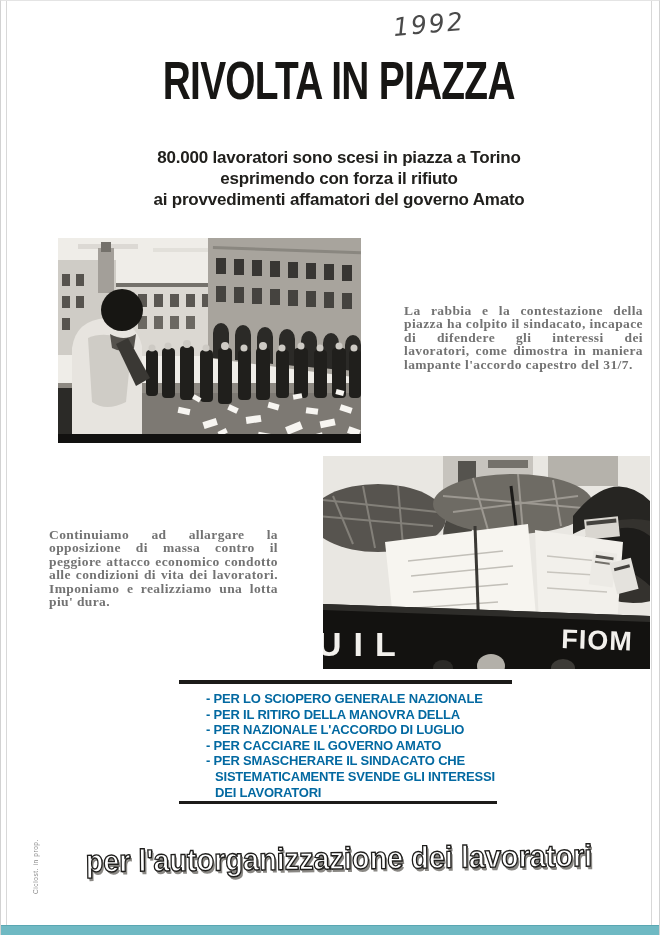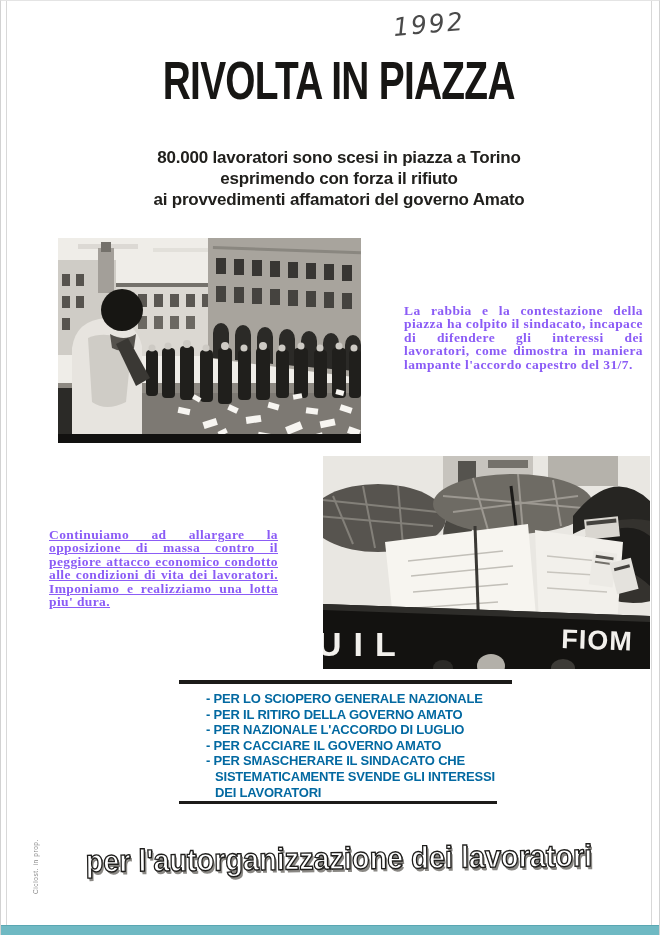--- a/index.html
+++ b/index.html
@@ -31,25 +31,25 @@
     letter-spacing:-0.2px;
   }
 
   .photo{position:absolute;background:#0ea5e9;overflow:hidden;}
   .photo1{left:57px;top:237px;width:303px;height:205px;}
   .photo2{left:322px;top:455px;width:327px;height:213px;}
   .photo svg{display:block;}
 
   .para{
     font-family:"Liberation Serif",serif;font-weight:700;
-    font-size:13.5px;line-height:13.4px;letter-spacing:0.4px;color:#8b5cf6;
+    font-size:13.5px;line-height:13.4px;letter-spacing:0.4px;color:#737373;
     text-align:justify;
   }
   .para-right{position:absolute;left:403px;top:303px;width:239px;}
-  .para-left{position:absolute;left:48px;top:527px;width:229px;text-decoration:underline;}
+  .para-left{position:absolute;left:48px;top:527px;width:229px;}
 
   .rule{position:absolute;background:#1c1b19;}
   .rule-top{left:178px;top:679px;width:333px;height:4px;}
   .rule-bottom{left:178px;top:800px;width:318px;height:3px;}
 
   .demands{
     position:absolute;left:205px;top:690px;width:296px;
     font-weight:700;font-size:13px;line-height:15.6px;letter-spacing:-0.2px;
     color:#0369a1;
   }
@@ -281,21 +281,21 @@
       <ellipse cx="168" cy="210" rx="14" ry="12" fill="#b3b0a9"></ellipse>
       <ellipse cx="120" cy="212" rx="10" ry="8" fill="#2b2a27"></ellipse>
       <ellipse cx="240" cy="212" rx="12" ry="9" fill="#3d3b37"></ellipse>
     </svg>
   </div>
 
   <div class="rule rule-top"></div>
 
   <div class="demands">
     <div class="demand">- PER LO SCIOPERO GENERALE NAZIONALE</div>
-    <div class="demand">- PER IL RITIRO DELLA GOVERNO AMATO</div>
+    <div class="demand">- PER IL RITIRO DELLA MANOVRA DELLA</div>
     <div class="demand">- PER NAZIONALE L'ACCORDO DI LUGLIO</div>
     <div class="demand">- PER CACCIARE IL GOVERNO AMATO</div>
     <div class="demand">- PER SMASCHERARE IL SINDACATO CHE SISTEMATICAMENTE SVENDE GLI INTERESSI DEI LAVORATORI</div>
   </div>
 
   <div class="rule rule-bottom"></div>
 
   <div class="slogan">per l'autorganizzazione dei lavoratori</div>
 
   <div class="print-credit">Ciclost. in prop.</div>

